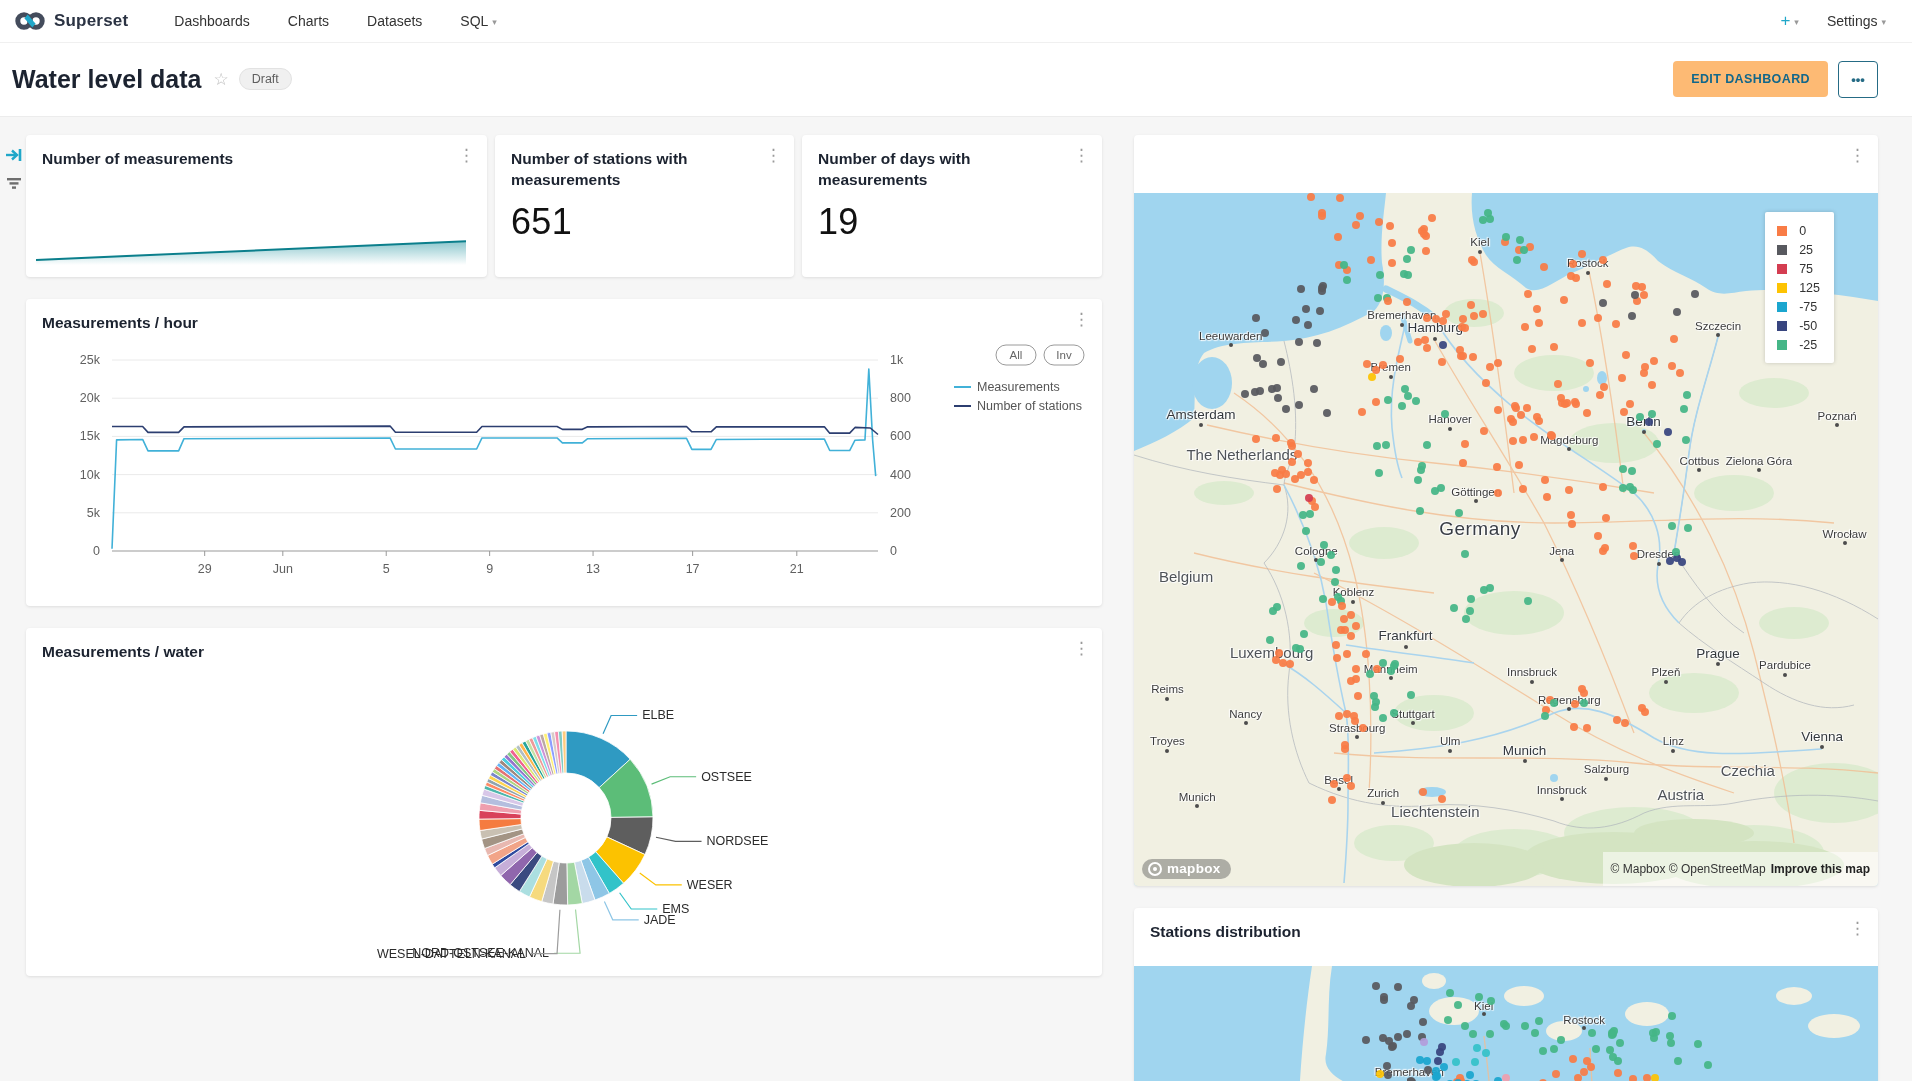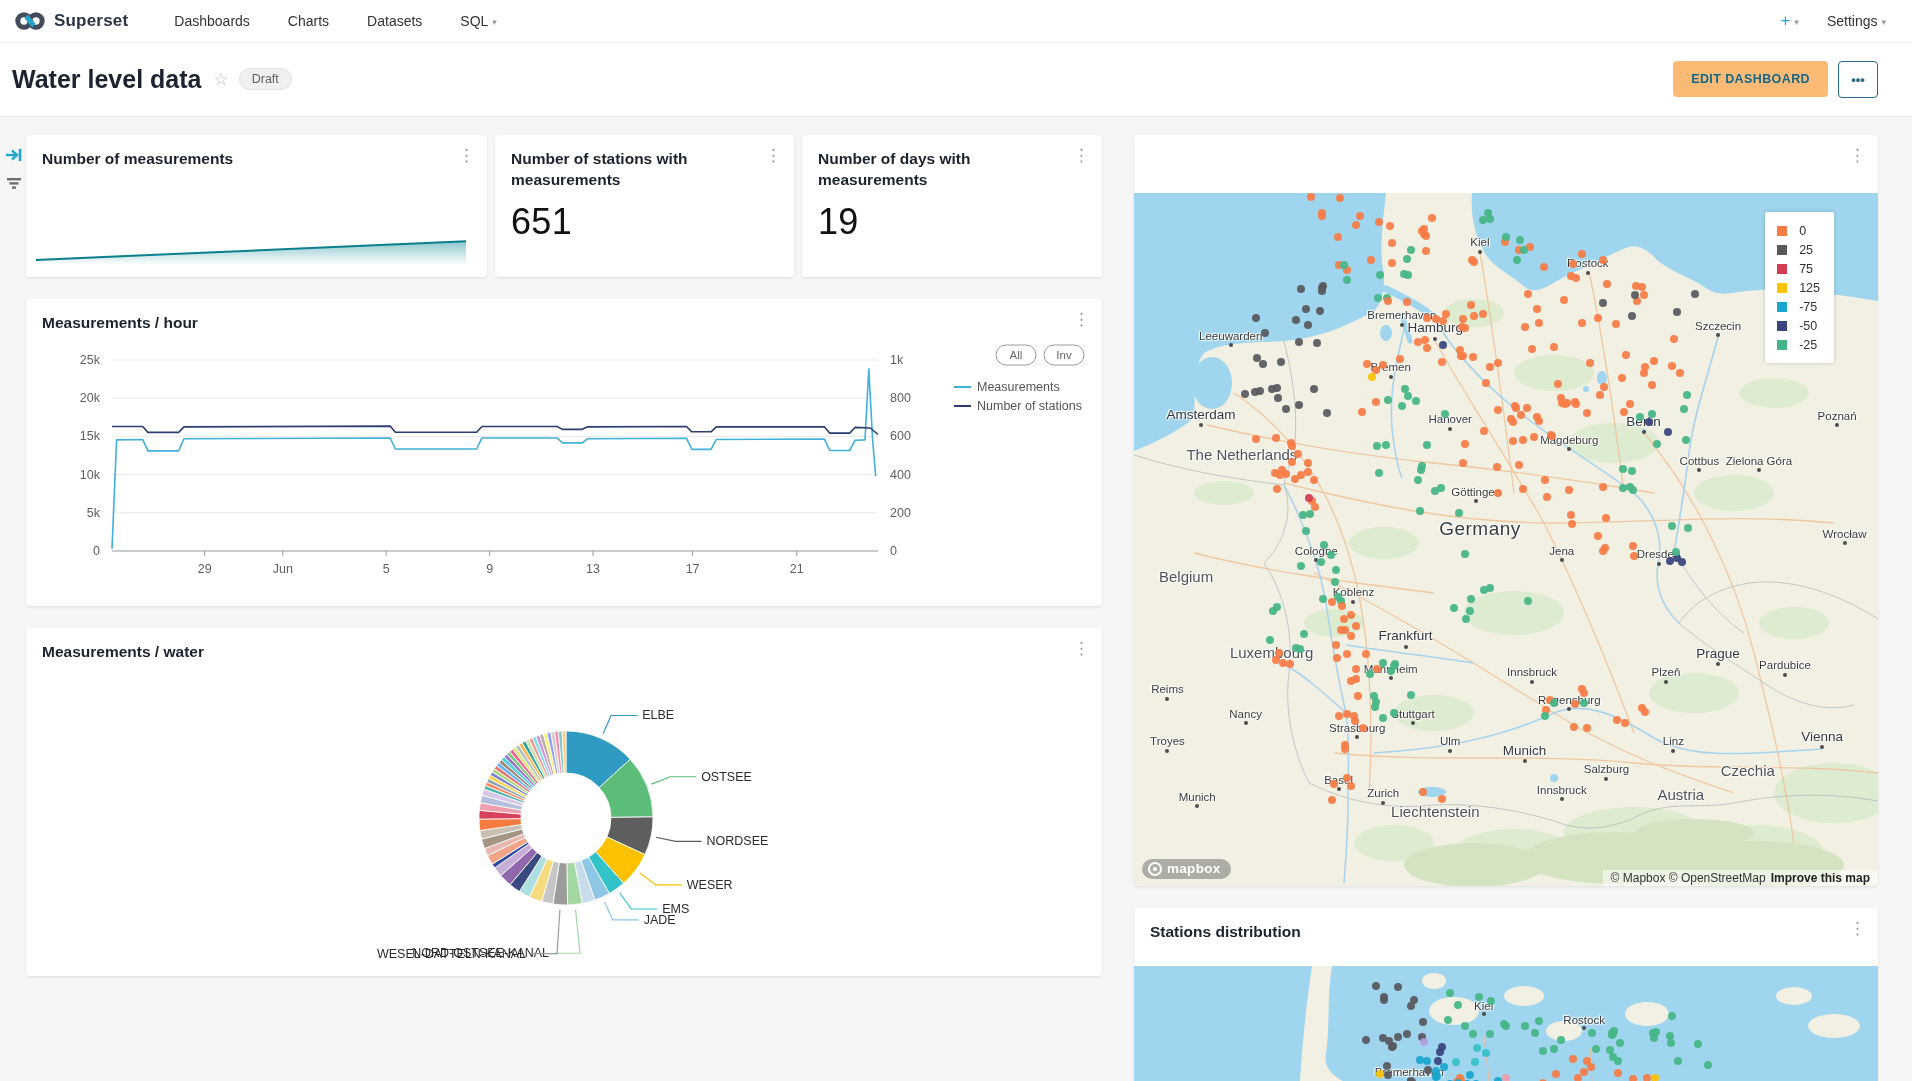--- a/index.html
+++ b/index.html
@@ -57,21 +57,21 @@
   .city.big{font-size:13.5px;color:#33383d;}
   .city.country{font-size:15px;color:#4e5257;}
   .city.huge{font-size:19px;color:#383d44;letter-spacing:.5px;}
   .cdot{position:absolute;width:4px;height:4px;border-radius:50%;background:#4c4c4c;margin:-2px 0 0 -2px;}
   .map-legend{position:absolute;top:19px;right:44px;background:#fff;border-radius:2px;
               box-shadow:0 0 4px rgba(0,0,0,.18);padding:9px 14px 9px 12px;z-index:5;}
   .leg-row{display:flex;align-items:center;height:19px;}
   .leg-sw{width:10px;height:10px;margin-right:12px;}
   .leg-lb{font-size:12.5px;color:#333;}
   .attrib{position:absolute;right:0;bottom:0;background:rgba(255,255,255,.55);z-index:5;
-          font-size:12px;color:#333;padding:1px 8px;display:flex;gap:5px;align-items:center;}
+          font-size:12px;color:#333;padding:10px 8px;display:flex;gap:5px;align-items:center;}
   .attrib b{color:#222;}
   .mb-logo{position:absolute;left:8px;bottom:7px;background:rgba(90,90,90,.45);color:#fff;
            border-radius:12px;padding:2px 10px 3px 6px;display:flex;align-items:center;gap:5px;
            font-weight:bold;font-size:13.5px;letter-spacing:.3px;z-index:5;}
   .mb-circ{width:14px;height:14px;border:2px solid #fff;border-radius:50%;display:inline-block;
            box-sizing:border-box;position:relative;}
   .mb-circ:after{content:"";position:absolute;left:3px;top:3px;width:4px;height:4px;background:#fff;border-radius:50%;}
   svg text{font-family:"Liberation Sans",sans-serif;}
 </style>
 </head>

